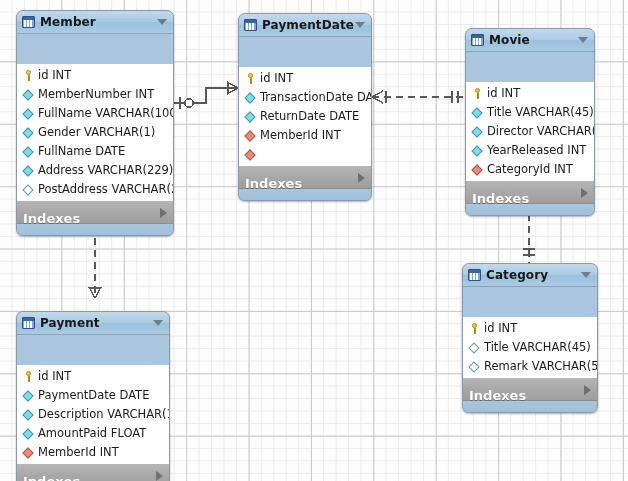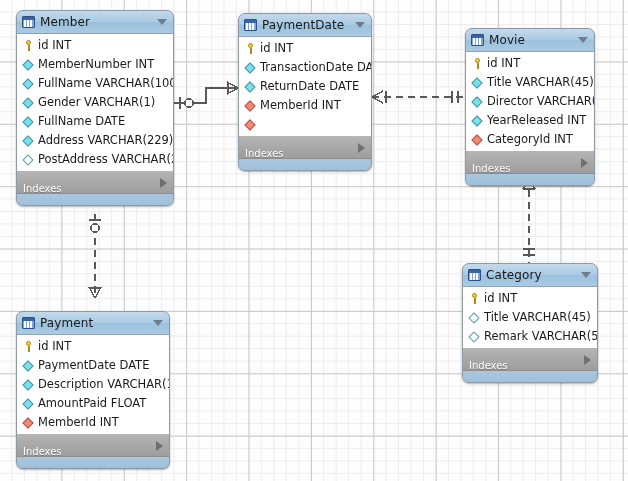--- a/index.html
+++ b/index.html
@@ -81,36 +81,37 @@
         #7fa8d8 0px, #7fa8d8 1px,
         #ffffff 1px, #ffffff 3px,
         #7fa8d8 3px, #7fa8d8 4px,
         #ffffff 4px, #ffffff 6px,
         #7fa8d8 6px, #7fa8d8 7px,
         #ffffff 7px, #ffffff 9px,
         #7fa8d8 9px, #7fa8d8 11px);
   }
   .tbl-name {
     font-size: 12px;
-    font-weight: normal;
+    font-weight: bold;
     color: #16181a;
     letter-spacing: 0.1px;
     white-space: nowrap;
   }
   .tbl-caret {
     margin-left: auto;
     width: 0; height: 0;
     border-left: 5px solid transparent;
     border-right: 5px solid transparent;
     border-top: 6px solid #6d7d8c;
   }
   .tbl-cols {
     background: #ffffff;
     border-bottom: 1px solid #b5b5b5;
     padding: 2px 0 2px 0;
+    margin-top: 30px;
   }
   .col {
     display: flex;
     align-items: center;
     height: 19px;
     padding-left: 5px;
     white-space: nowrap;
   }
   .col-txt {
     font-size: 11.5px;
@@ -156,22 +157,22 @@
 
   .tbl-idx {
     height: 21px;
     display: flex;
     align-items: center;
     padding: 0 6px 0 6px;
     background: linear-gradient(to bottom, #b4b4b4 0%, #a8a8a8 50%, #9e9e9e 100%);
     border-bottom: 1px solid #8e8e8e;
   }
   .tbl-idx-lbl {
-    font-size: 10px;
-    font-weight: normal;
+    font-size: 13px;
+    font-weight: bold;
     color: #ffffff;
     text-shadow: 0 1px 0 rgba(0,0,0,0.25);
     margin-top: 12px;
   }
   .tbl-idx-arr {
     margin-left: auto;
     width: 0; height: 0;
     border-top: 5px solid transparent;
     border-bottom: 5px solid transparent;
     border-left: 7px solid #6f6f6f;

